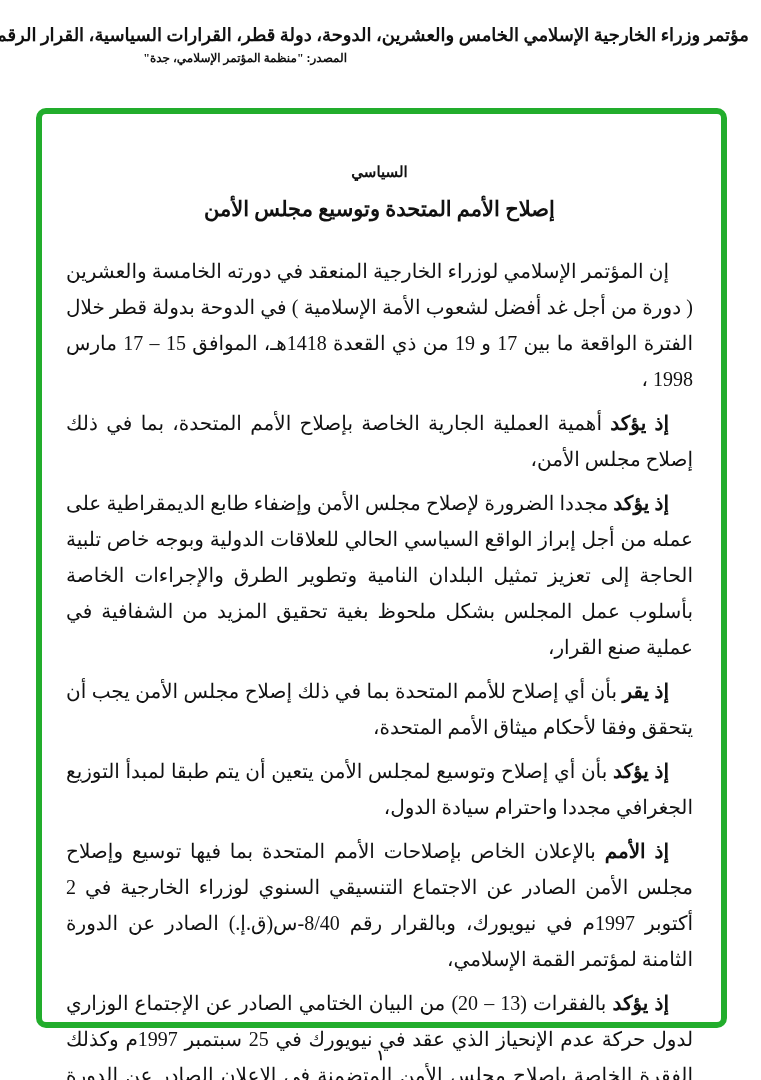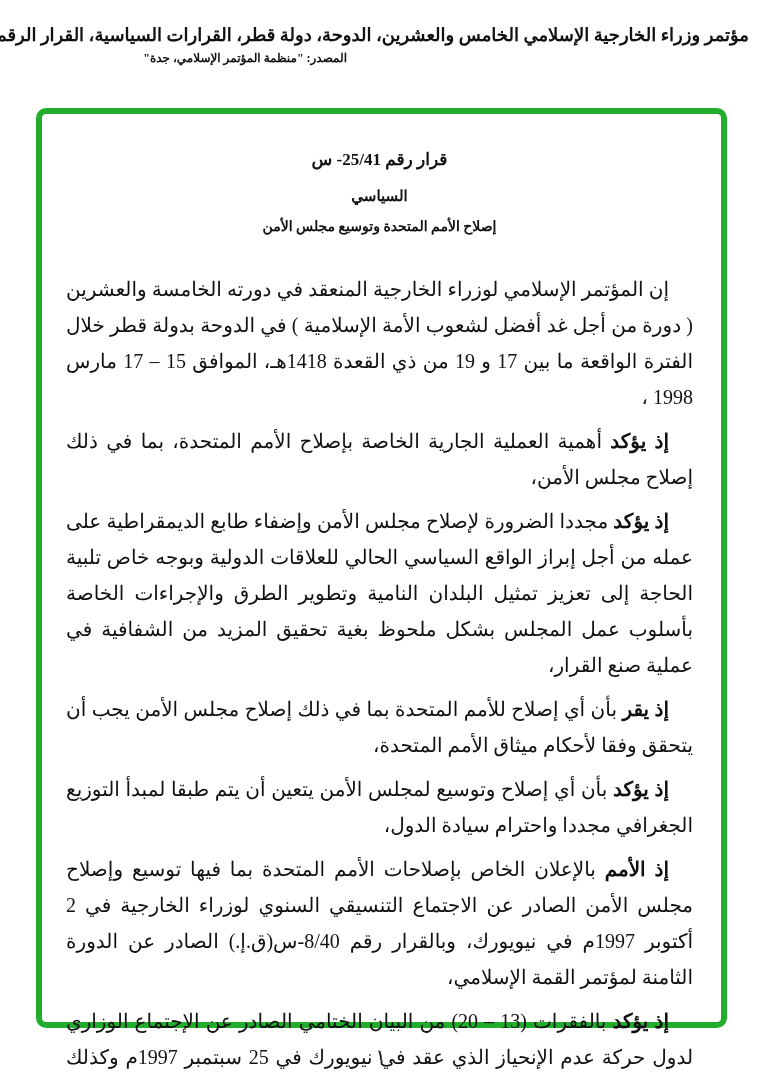--- a/index.html
+++ b/index.html
@@ -24,21 +24,21 @@
     box-sizing:border-box;border:6px solid #22ad2c;border-radius:10px;
     background:#fff;
   }
   .content{
     direction:rtl;padding:34px 28px 0 24px;
   }
   
   .title-block{text-align:center;font-weight:bold;}
   .t1{font-size:17px;line-height:24px;}
   .t2{font-size:15px;line-height:21px;margin-top:14px;letter-spacing:1px;}
-  .t3{font-size:14px;line-height:24px;margin-top:8px;}
+  .t3{font-size:21px;line-height:24px;margin-top:14px;}
   
   .body-text{margin-top:32px;font-size:20px;line-height:36px;}
   .para{
     margin:0 0 8px 0;text-align:justify;text-indent:24px;
   }
   .para .lead{font-weight:bold;}
   
   .page-number{
     position:absolute;bottom:16px;left:0;right:0;text-align:center;
     font-size:14px;font-weight:bold;
@@ -49,21 +49,20 @@
 
 <div class="doc-header">
   <div class="cite">مؤتمر وزراء الخارجية الإسلامي الخامس والعشرين، الدوحة، دولة قطر، القرارات السياسية، القرار الرقم ٢٥/٤١-س</div>
   <div class="source">المصدر:  "منظمة المؤتمر الإسلامي، جدة"</div>
 </div>
 
 <div class="frame" style="border-color: rgb(34, 173, 44);">
   <div class="content">
 
     <div class="title-block">
-      <div class="t1">قرار رقم 25/41- س</div>
       <div class="t2">السياسي</div>
       <div class="t3">إصلاح الأمم المتحدة وتوسيع مجلس الأمن</div>
     </div>
 
     <div class="body-text">
       <p class="para"><b class="lead"></b><span>إن المؤتمر الإسلامي لوزراء الخارجية المنعقد في دورته الخامسة والعشرين ( دورة من أجل غد أفضل لشعوب الأمة الإسلامية ) في الدوحة بدولة قطر خلال الفترة الواقعة ما بين 17 و 19 من ذي القعدة 1418هـ، الموافق 15 – 17 مارس 1998 ،</span></p>
       <p class="para"><b class="lead">إذ يؤكد</b><span> أهمية العملية الجارية الخاصة بإصلاح الأمم المتحدة، بما في ذلك إصلاح مجلس الأمن،</span></p>
       <p class="para"><b class="lead">إذ يؤكد</b><span> مجددا الضرورة لإصلاح مجلس الأمن وإضفاء طابع الديمقراطية على عمله من أجل إبراز الواقع السياسي الحالي للعلاقات الدولية وبوجه خاص تلبية الحاجة إلى تعزيز تمثيل البلدان النامية وتطوير الطرق والإجراءات الخاصة بأسلوب عمل المجلس بشكل ملحوظ بغية تحقيق المزيد من الشفافية في عملية صنع القرار،</span></p>
       <p class="para"><b class="lead">إذ يقر</b><span> بأن أي إصلاح للأمم المتحدة بما في ذلك إصلاح مجلس الأمن يجب أن يتحقق وفقا لأحكام ميثاق الأمم المتحدة،</span></p>
       <p class="para"><b class="lead">إذ يؤكد</b><span> بأن أي إصلاح وتوسيع لمجلس الأمن يتعين أن يتم طبقا لمبدأ التوزيع الجغرافي مجددا واحترام سيادة الدول،</span></p>

